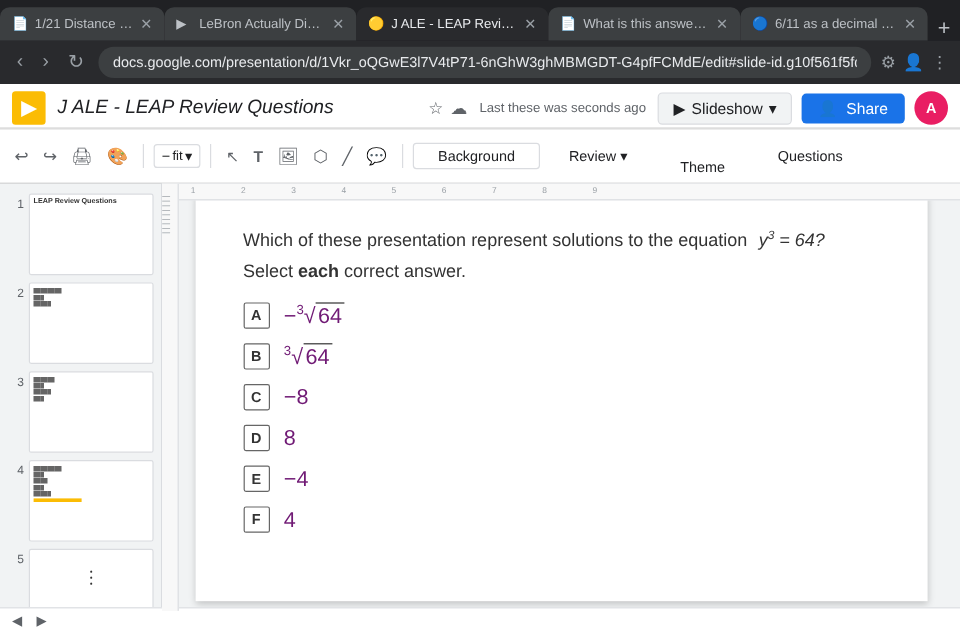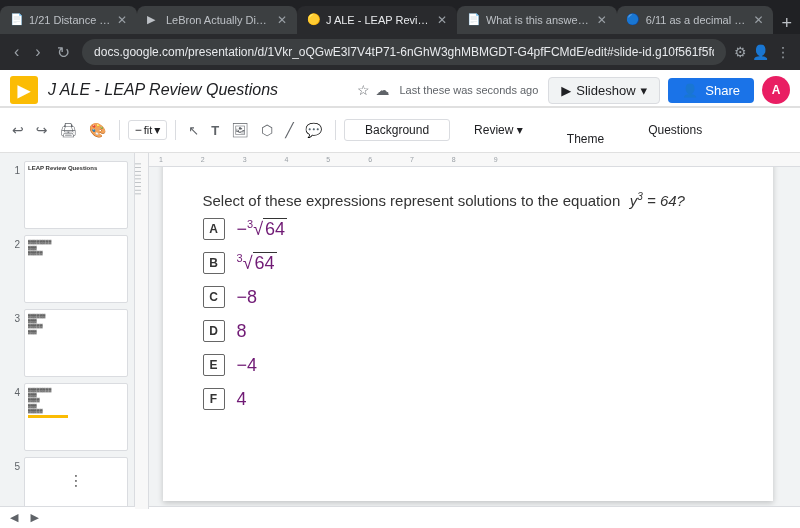--- a/index.html
+++ b/index.html
@@ -455,25 +455,28 @@
       <div style="font-size:7px; color:#9aa0a6; writing-mode:vertical-rl; text-align:center; padding-top:10px;">| | | | | | | | |</div>
     </div>
 
     <div style="position:absolute; top:0; left:14px; right:0; height:14px; background:#f8f8f8; border-bottom:1px solid #dadce0; z-index:2; display:flex; align-items:center; padding-left:10px;">
       <span style="font-size:7px; color:#9aa0a6; letter-spacing:18px;">1  2  3  4  5  6  7  8  9</span>
     </div>
 
     <div class="slide-canvas">
 
       <div style="margin-bottom: 8px;">
-        <span style="font-size:15px; color:#333;">Select of these expressions represent solutions to the equation</span>
+        <span style="font-size:15px; color:#333;">Which of these presentation represent solutions to the equation</span>
         
         <span style="font-size:15px; color:#333; font-style:italic; margin-left:5px;">
           <i>y</i><sup style="font-size:10px;">3</sup> = 64?
         </span>
+      </div>
+      <div style="margin-bottom:16px;">
+        <span style="font-size:15px; color:#333;">Select </span><span style="font-size:15px; font-weight:bold; color:#333;">each</span><span style="font-size:15px; color:#333;"> correct answer.</span>
       </div>
 
       <div class="answer-option">
         <div class="option-box">A</div>
         <div class="option-value">
           −<span style="font-size:11px; vertical-align:super;">3</span>√<span style="border-top:1.5px solid #333; padding:0 2px;">64</span>
         </div>
       </div>
 
       <div class="answer-option">

